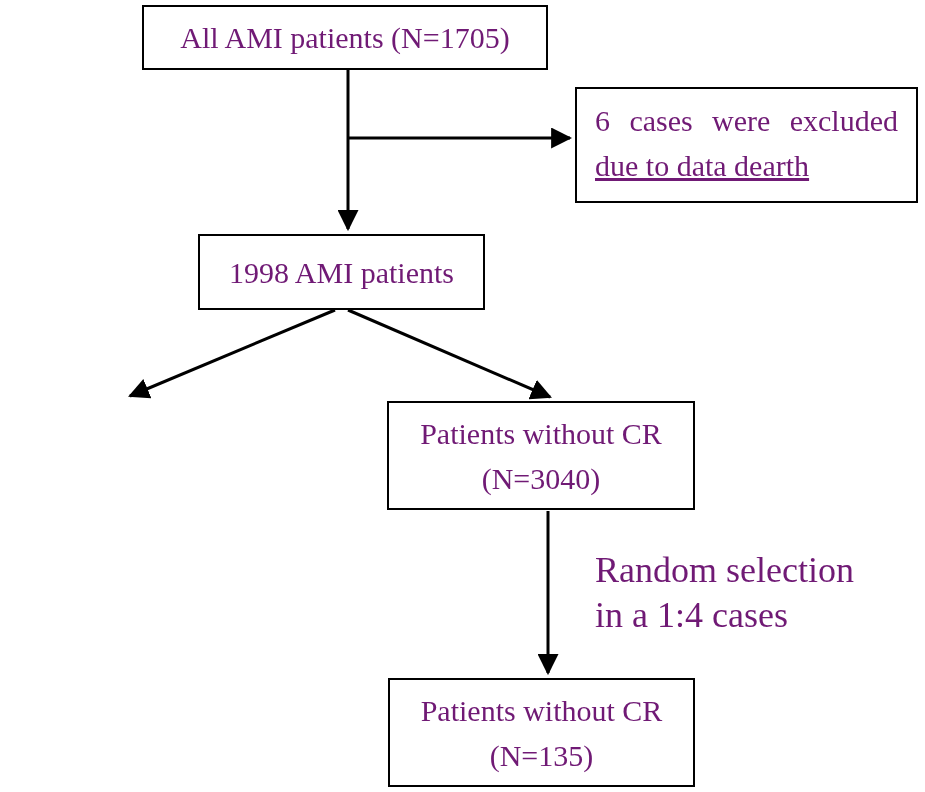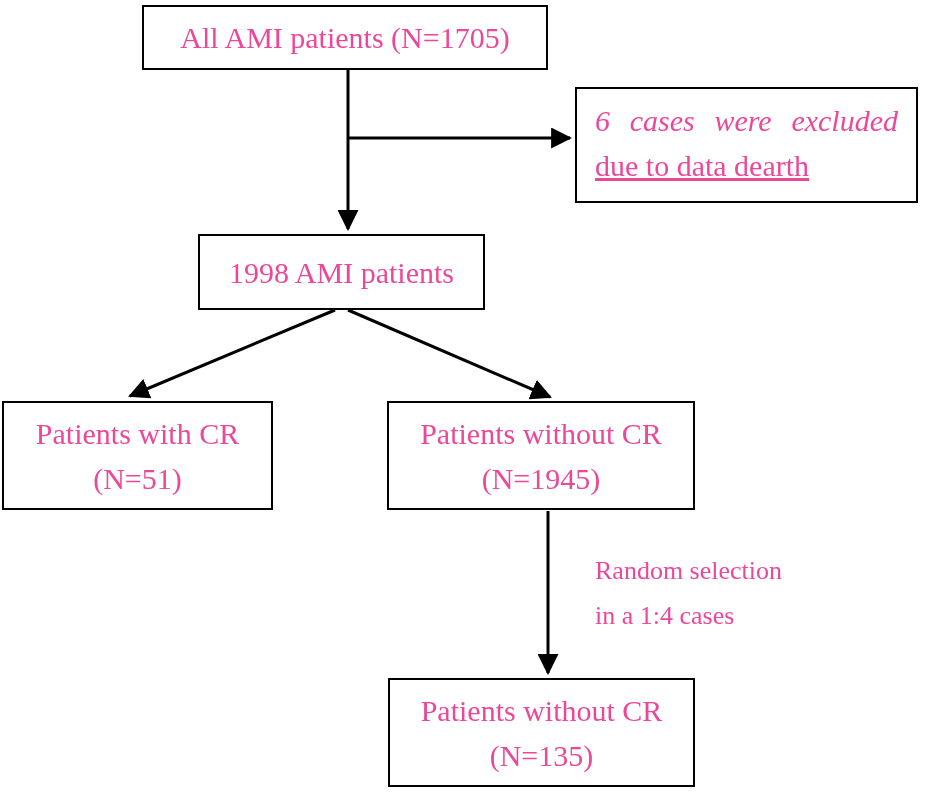--- a/index.html
+++ b/index.html
@@ -6,21 +6,21 @@
     margin: 0;
     padding: 0;
     background: #ffffff;
   }
   #canvas {
     position: relative;
     width: 925px;
     height: 792px;
     background: #ffffff;
     font-family: "Liberation Serif", "DejaVu Serif", serif;
-    color: #ec4899;
+    color: #701a75;
     overflow: hidden;
   }
   #arrow-layer {
     position: absolute;
     left: 0;
     top: 0;
     width: 925px;
     height: 792px;
     z-index: 0;
   }
@@ -39,37 +39,36 @@
     z-index: 1;
   }
   #node-all-ami        { left: 142px; top: 5px;   width: 406px; height: 65px; }
   #node-excluded       { left: 575px; top: 87px;  width: 343px; height: 116px;
                          align-items: stretch; justify-content: flex-start;
                          text-align: left; padding: 9px 18px 0 18px; }
   #node-excluded .just-line {
     display: block;
     text-align: justify;
     text-align-last: justify;
-    font-style: italic;
   }
   #node-excluded .plain-line {
     display: block;
     text-align: left;
     text-decoration: underline;
   }
   #node-1699           { left: 198px; top: 234px; width: 287px; height: 76px; }
   #node-with-cr        { left: 2px;   top: 401px; width: 271px; height: 109px; }
   #node-without-cr     { left: 387px; top: 401px; width: 308px; height: 109px; }
   #node-without-cr-204 { left: 388px; top: 678px; width: 307px; height: 109px; }
   .node-line { display: block; }
   #label-random-selection {
     position: absolute;
     left: 595px;
     top: 548px;
-    font-size: 26px;
+    font-size: 36px;
     line-height: 45px;
     text-align: left;
     z-index: 1;
   }
 </style>
 </head>
 <body>
 
 <div id="canvas">
 
@@ -94,28 +93,24 @@
 
   <div class="node" id="node-excluded">
     <span class="just-line">6 cases were excluded</span>
     <span class="plain-line">due to data dearth</span>
   </div>
 
   <div class="node" id="node-1699">
     <span class="node-line">1998 AMI patients</span>
   </div>
 
-  <div class="node" id="node-with-cr">
-    <span class="node-line">Patients with CR</span>
-    <span class="node-line">(N=51)</span>
-  </div>
 
   <div class="node" id="node-without-cr">
     <span class="node-line">Patients without CR</span>
-    <span class="node-line">(N=1945)</span>
+    <span class="node-line">(N=3040)</span>
   </div>
 
   <div class="node" id="node-without-cr-204">
     <span class="node-line">Patients without CR</span>
     <span class="node-line">(N=135)</span>
   </div>
 
   <div id="label-random-selection">
     <span class="node-line">Random selection</span>
     <span class="node-line">in a 1:4 cases</span>

